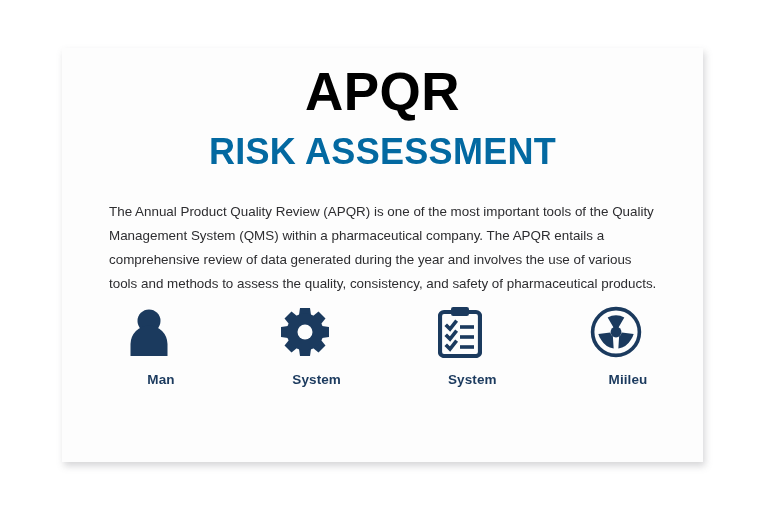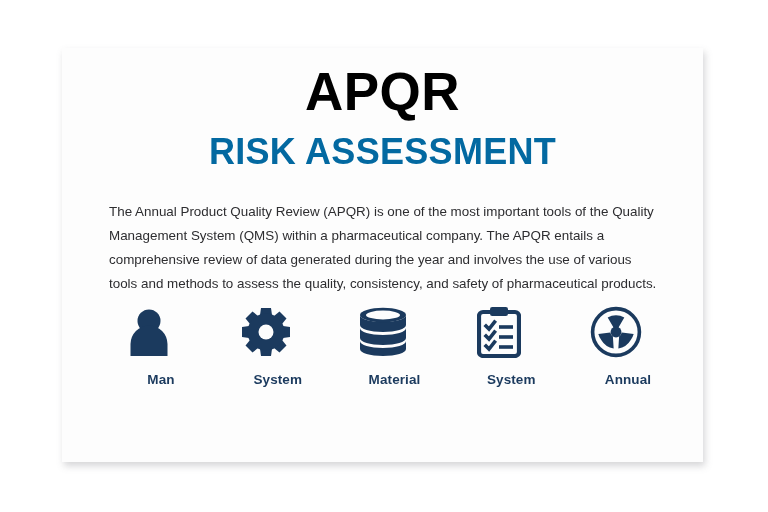--- a/index.html
+++ b/index.html
@@ -141,34 +141,20 @@
               <path d="M16 84 L9 77 L18 66 L34 82 L23 91 Z"></path>
               <path d="M16 16 L23 9 L34 18 L18 34 L9 23 Z"></path>
               <circle cx="50" cy="50" r="37"></circle>
             </g>
             <circle cx="50" cy="50" r="15" fill="#fdfdfd"></circle>
           </svg>
         </div>
         <div class="icon-label">System</div>
       </div>
 
-      <div class="icon-cell">
-        <div class="icon-glyph">
-          <svg width="48" height="50" viewBox="0 0 48 50" aria-hidden="true">
-            <g fill="#1b3a5e">
-              <path d="M1 8 v10 c0 4 10 7 23 7 s23 -3 23 -7 V8 c0 4 -10 7 -23 7 S1 12 1 8 Z"></path>
-              <ellipse cx="24" cy="8" rx="23" ry="7.2"></ellipse>
-              <path d="M1 21 v10 c0 4 10 7 23 7 s23 -3 23 -7 V21 c0 4 -10 7 -23 7 S1 25 1 21 Z"></path>
-              <path d="M1 34 v8 c0 4 10 7 23 7 s23 -3 23 -7 V34 c0 4 -10 7 -23 7 S1 38 1 34 Z"></path>
-            </g>
-            <ellipse cx="24" cy="8" rx="17" ry="4.4" fill="#fdfdfd"></ellipse>
-          </svg>
-        </div>
-        <div class="icon-label">Material</div>
-      </div>
 
       <div class="icon-cell">
         <div class="icon-glyph">
           <svg width="44" height="52" viewBox="0 0 44 52" aria-hidden="true">
             <rect x="2" y="6" width="40" height="44" rx="4" fill="none" stroke="#1b3a5e" stroke-width="4.2"></rect>
             <rect x="13" y="1" width="18" height="9" rx="2.2" fill="#1b3a5e"></rect>
             <g stroke="#1b3a5e" stroke-width="3.6" fill="none" stroke-linecap="square">
               <path d="M9 20 l3 3 l5.5 -7"></path>
               <path d="M9 30 l3 3 l5.5 -7"></path>
               <path d="M9 40 l3 3 l5.5 -7"></path>
@@ -189,18 +175,18 @@
           <svg width="52" height="52" viewBox="0 0 100 100" aria-hidden="true">
             <circle cx="50" cy="50" r="45" fill="none" stroke="#1b3a5e" stroke-width="7"></circle>
             <g fill="#1b3a5e">
               <path d="M50 18 a32 32 0 0 1 16 4.3 L54 43 a10 10 0 0 0 -8 0 L34 22.3 A32 32 0 0 1 50 18 Z"></path>
               <path d="M78 66 a32 32 0 0 1 -23.5 15.6 L56 58 a10 10 0 0 0 5 -6.9 L84 54 A32 32 0 0 1 78 66 Z"></path>
               <path d="M22 66 a32 32 0 0 0 23.5 15.6 L44 58 a10 10 0 0 1 -5 -6.9 L16 54 A32 32 0 0 0 22 66 Z"></path>
               <circle cx="50" cy="50" r="10.5"></circle>
             </g>
           </svg>
         </div>
-        <div class="icon-label">Annual</div>
+        <div class="icon-label">Miileu</div>
       </div>
 
     </div>
   </div>
 </div>
 
 </body></html>

